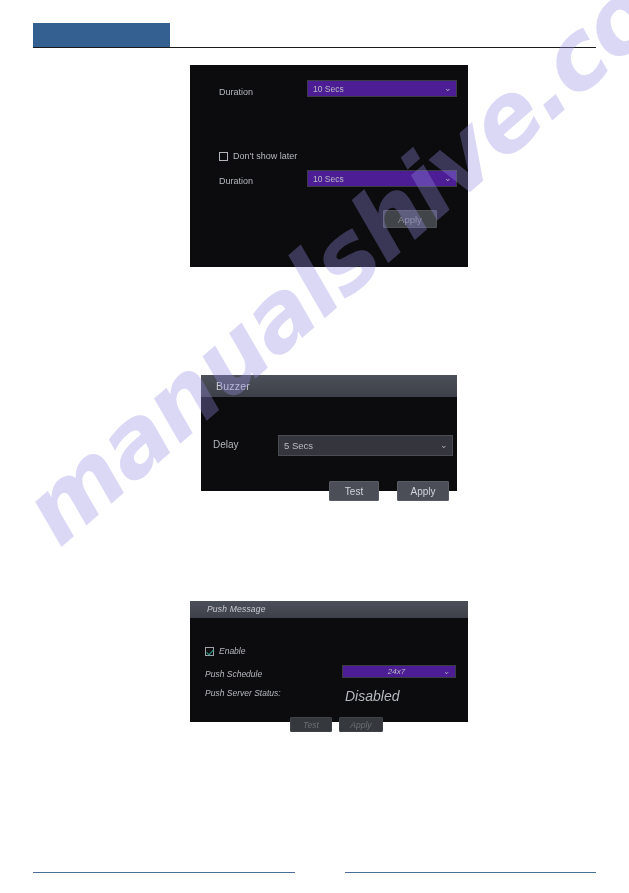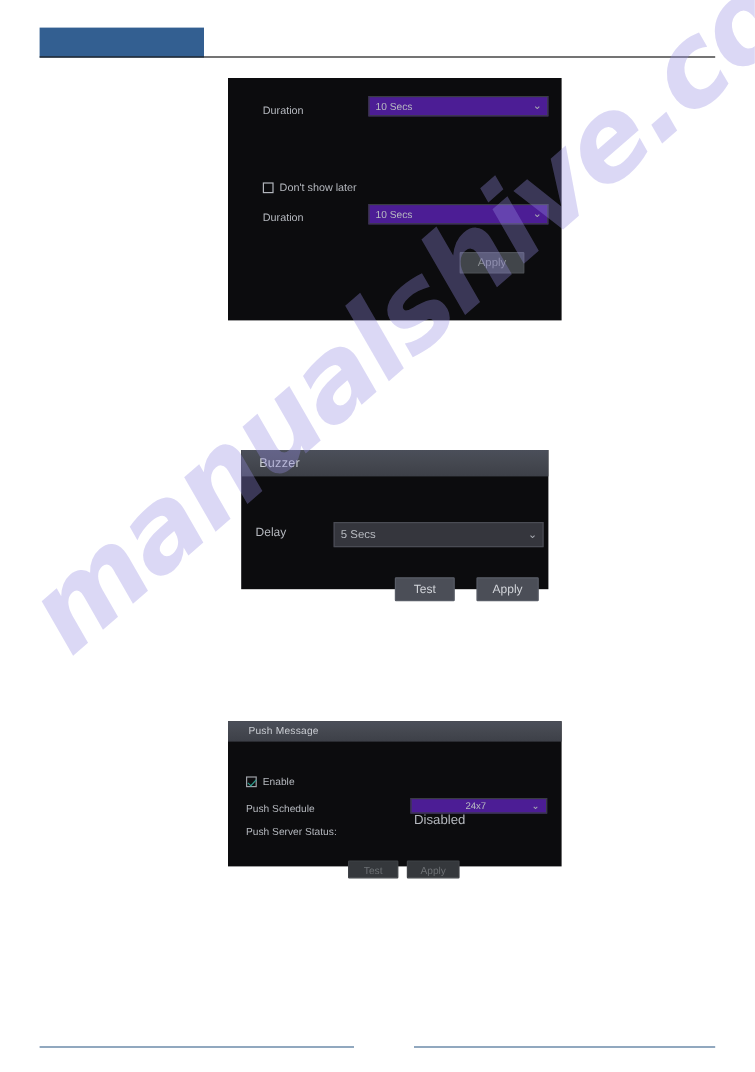--- a/index.html
+++ b/index.html
@@ -252,38 +252,38 @@
     <div class="select light" style="left:77px; top:38px; width:175px; height:21px; font-size:9.5px;">
       <span>5 Secs</span>
       <span class="chev">⌄</span>
     </div>
 
     <div class="btn normal" style="left:128px; top:84px; width:50px; height:20px; font-size:10px;">Test</div>
     <div class="btn normal" style="left:196px; top:84px; width:52px; height:20px; font-size:10px;">Apply</div>
   </div>
 </div>
 
-<div class="panel" id="panel-push" style="left:190px; top:601px; width:278px; height:121px;">
+<div class="panel" id="panel-push" style="left:190px; top:601px; width:278px; height:121px;font-style:italic;">
 
   <div class="panel-title" style="padding-left:17px; height:17px; line-height:17px; font-size:8.5px;">Push Message</div>
 
   <div class="panel-body" style="height:104px;">
     <div class="checkbox-row" style="left:15px; top:28px;justify-content:space-between;">
       <span class="cb checked"></span>
       <span class="cb-label" style="font-size:8.5px;">Enable</span>
     </div>
 
     <div class="row-label" style="left:15px; top:51px; font-size:8.5px;">Push Schedule</div>
     <div class="select dark centered" style="left:152px; top:47px; width:114px; height:13px; font-size:8px;">
       <span>24x7</span>
       <span class="chev" style="font-size:8px;">⌄</span>
     </div>
 
     <div class="row-label" style="left:15px; top:70px; font-size:8.5px;">Push Server Status:</div>
-    <div class="row-value" style="left:155px; top:60px; font-size:11px;">Disabled</div>
+    <div class="row-value" style="left:155px; top:70px; font-size:14px;">Disabled</div>
 
     <div class="btn dim" style="left:100px; top:99px; width:42px; height:15px; font-size:8.5px;">Test</div>
     <div class="btn dim" style="left:149px; top:99px; width:44px; height:15px; font-size:8.5px;">Apply</div>
   </div>
 </div>
 
 <div id="watermark">
   <div class="wm-text">manualshive.com</div>
 </div>
 

